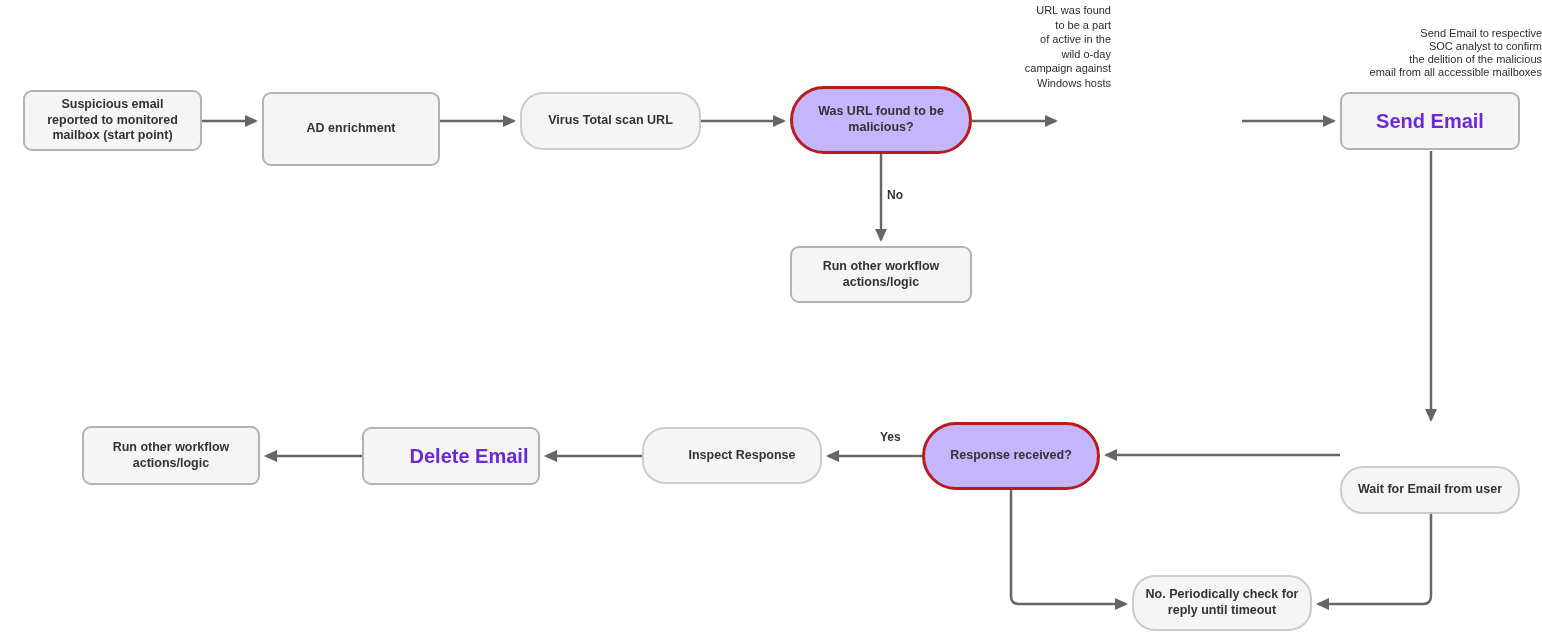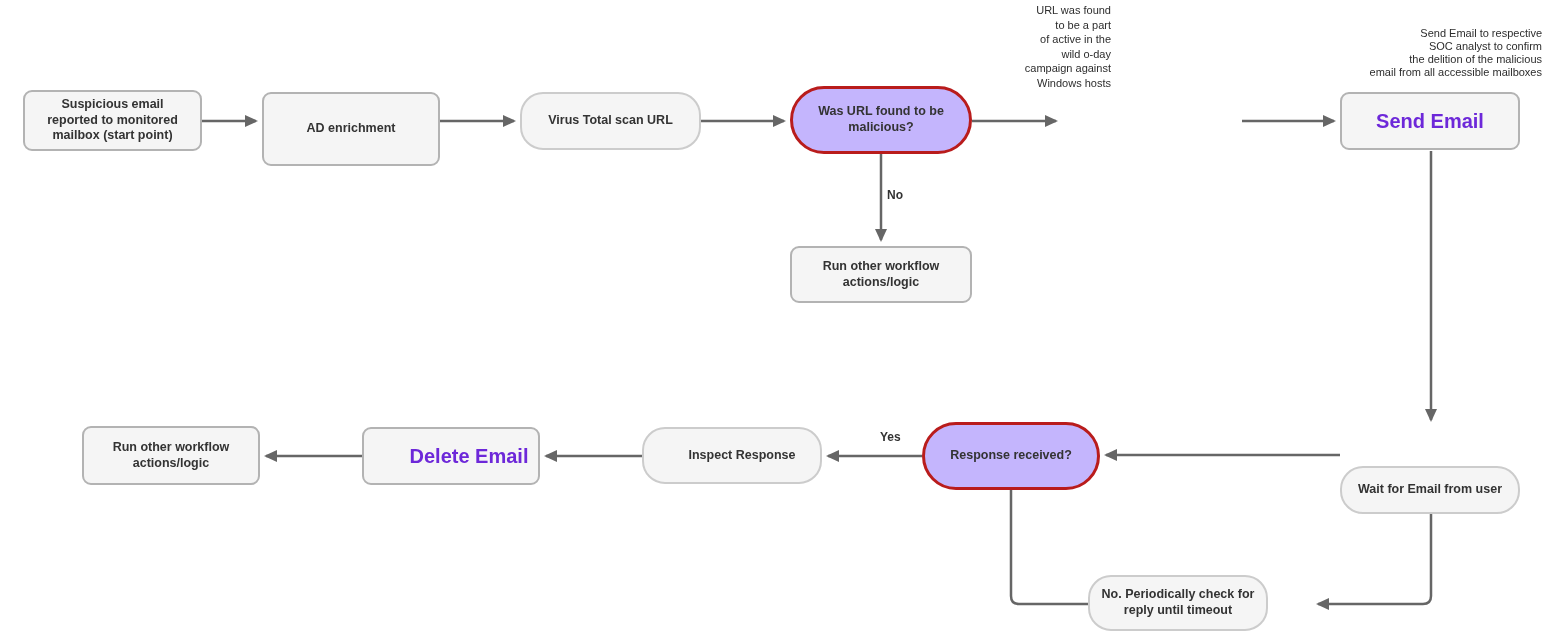--- a/index.html
+++ b/index.html
@@ -128,21 +128,21 @@
   </div>
 
   <div class="node decision" style="left:922px; top:422px; width:178px; height:68px;">
     <span class="label">Response received?</span>
   </div>
 
   <div class="node process light" style="left:1340px; top:450px; width:180px; height:48px;margin-top:16px;">
     <span class="label">Wait for Email from user</span>
   </div>
 
-  <div class="node process light" style="left:1088px; top:575px; width:180px; height:56px;">
+  <div class="node process light" style="left:1132px; top:575px; width:180px; height:56px;">
     <span class="label">No. Periodically check for
 reply until timeout</span>
   </div>
 
   <div class="edge-label" style="left:887px; top:188px;">No</div>
   <div class="edge-label" style="left:880px; top:430px;">Yes</div>
 
   <div class="annotation ann-a" style="left:911px; top:3px; width:200px;">URL was found
 to be a part
 of active in the

